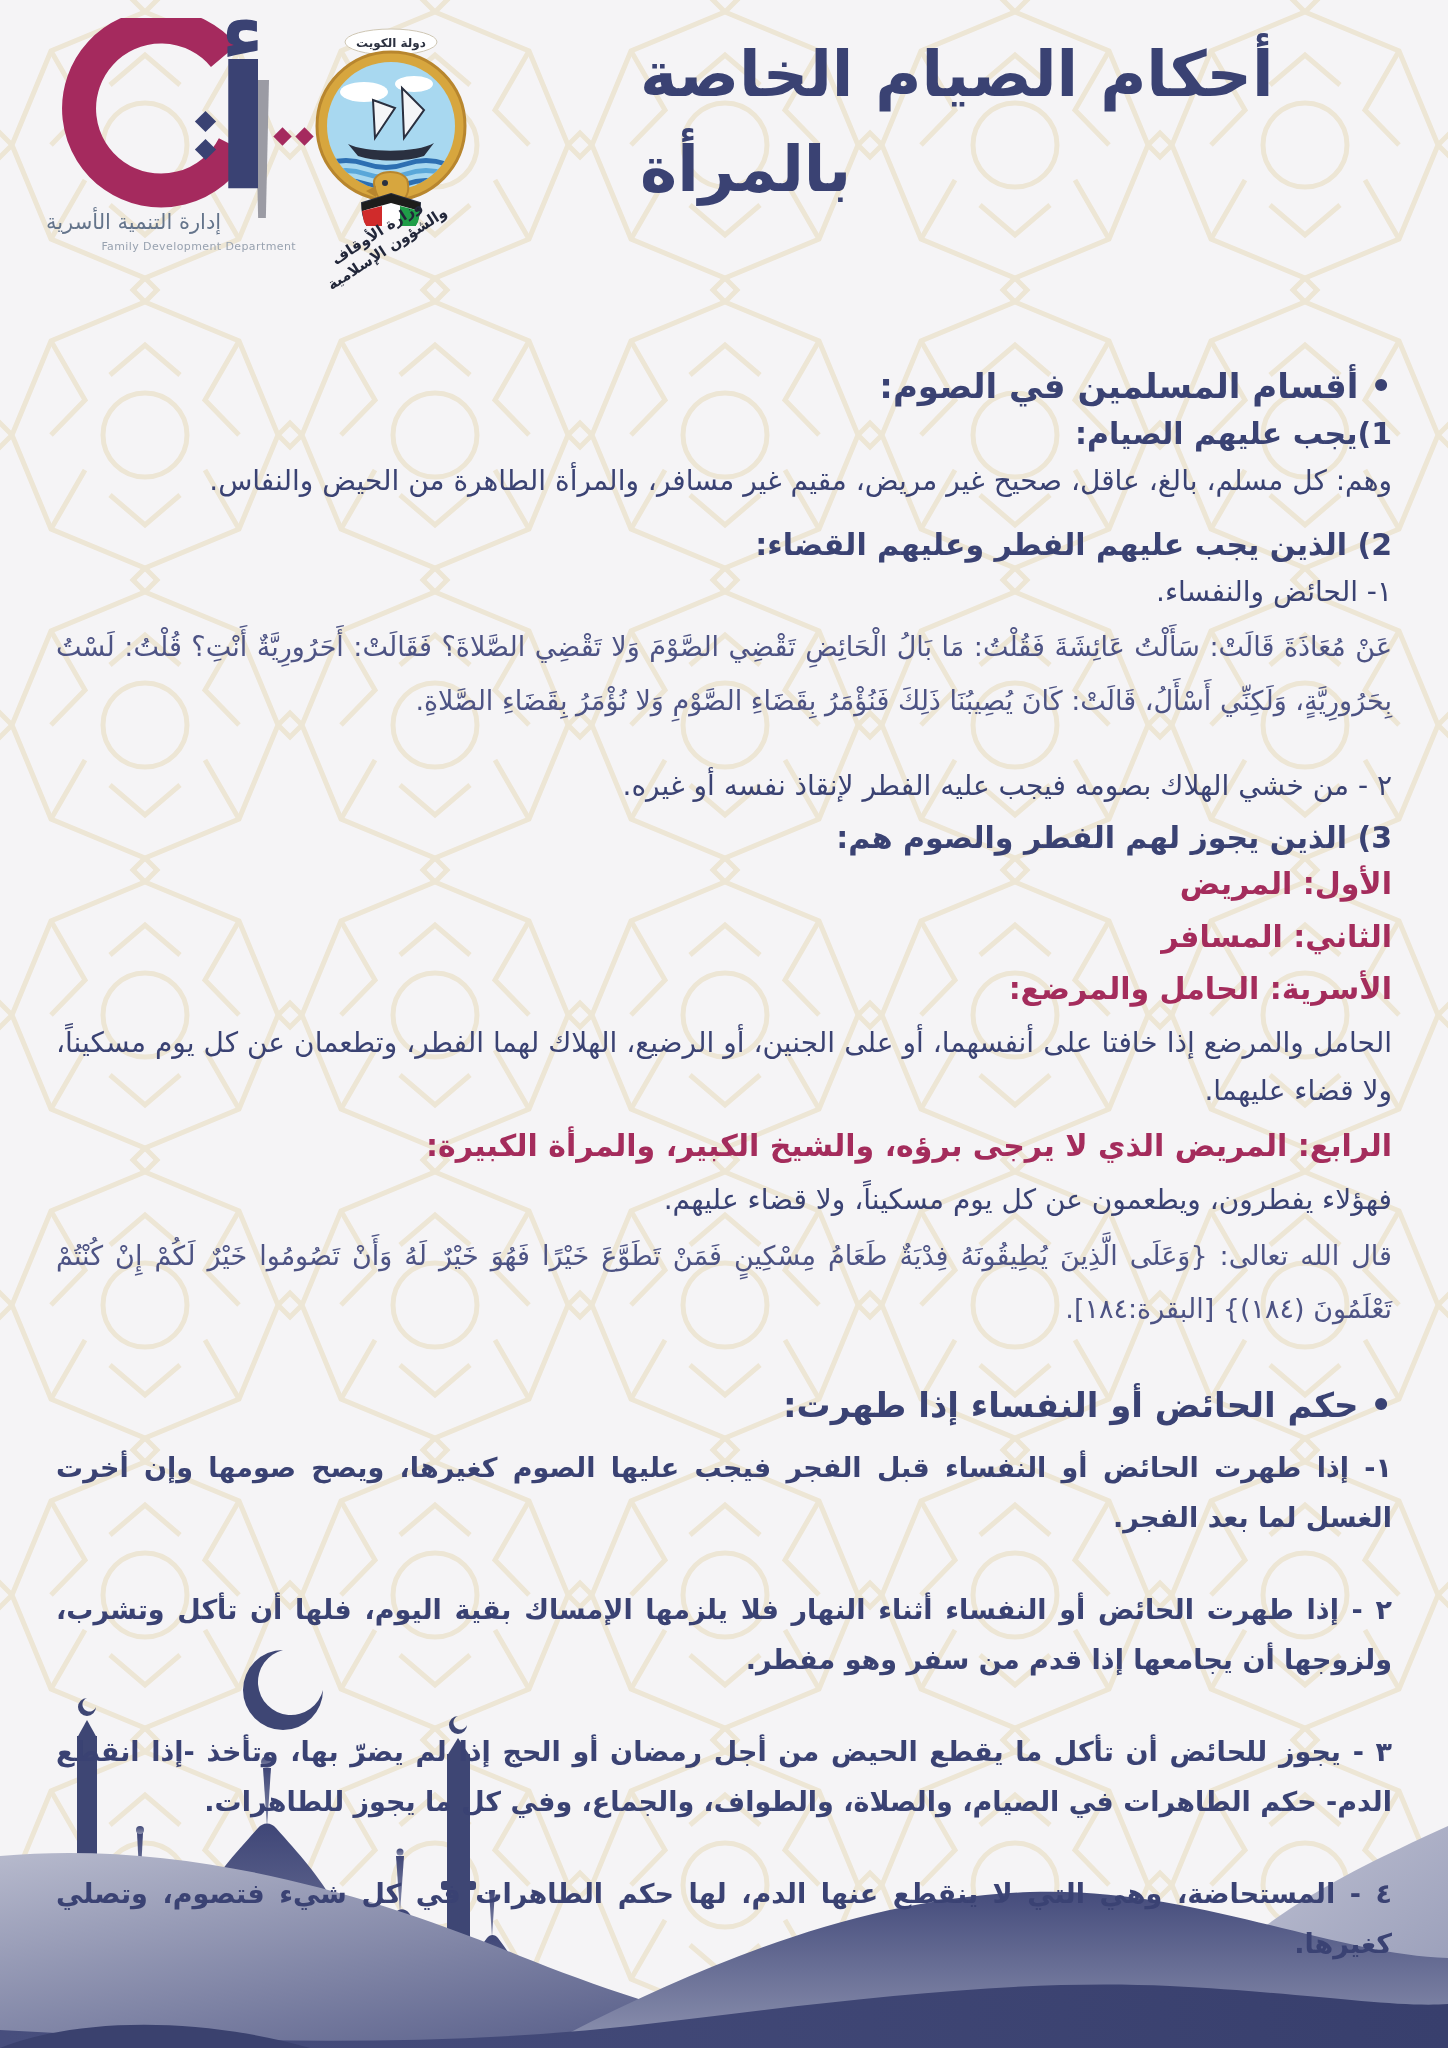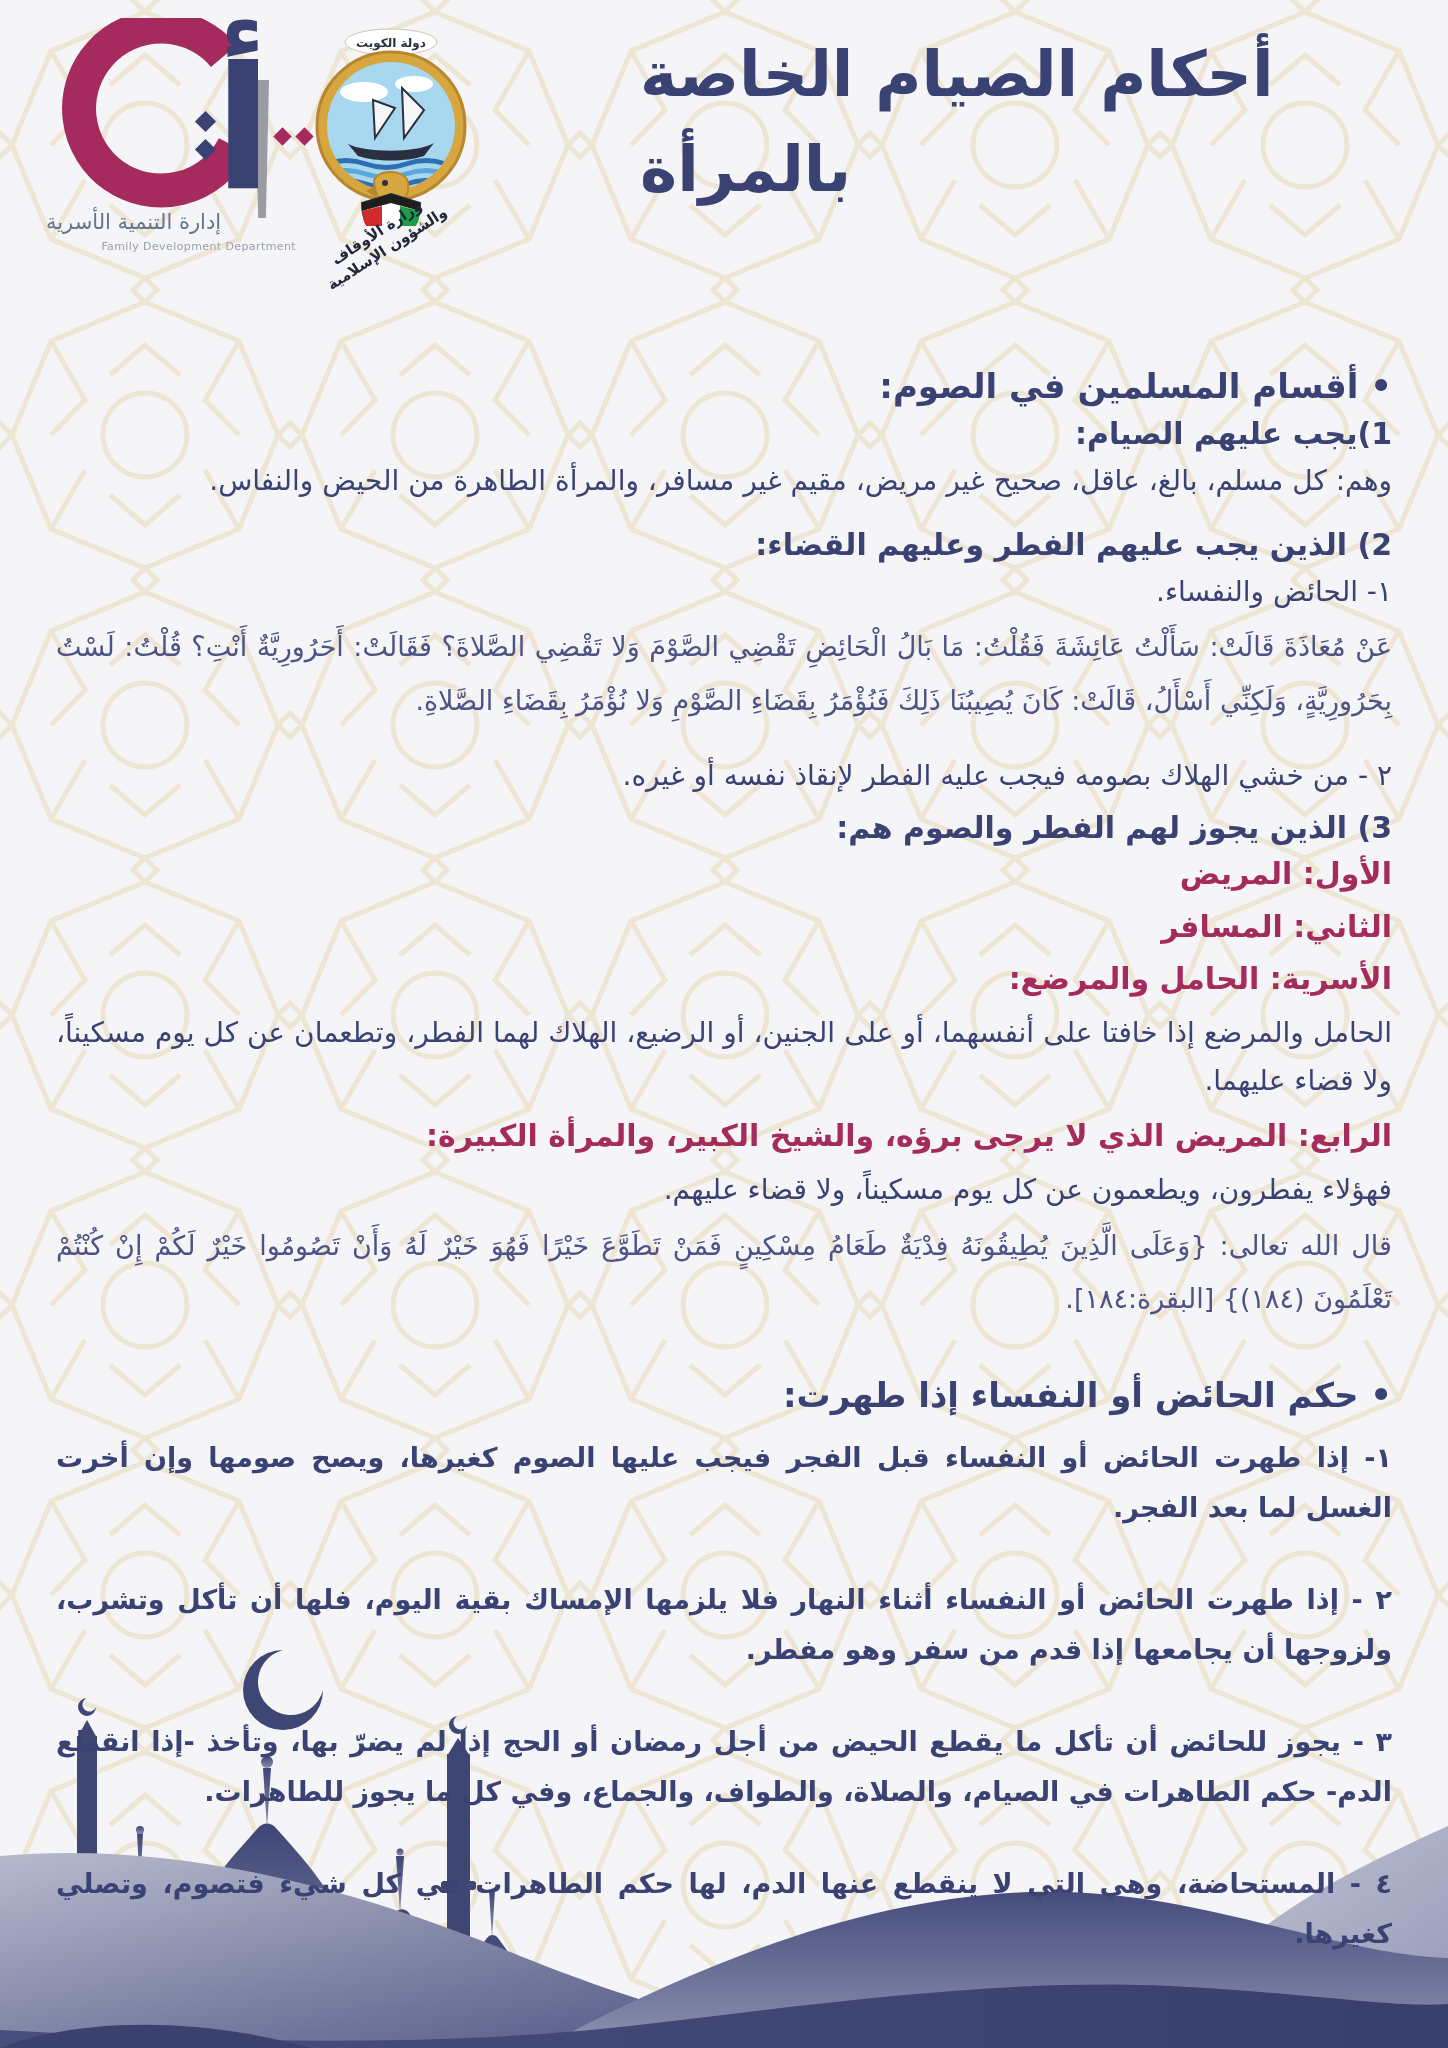--- a/index.html
+++ b/index.html
@@ -32,21 +32,21 @@
     color:var(--navy);font-size:63px;font-weight:800;line-height:1.5;
     text-align:left;letter-spacing:-1px;
   }
   .content{position:absolute;top:366px;right:0;left:0;z-index:2;padding:0 56px;}
   .h1{color:var(--navy);font-size:34px;font-weight:800;margin:0 0 10px;}
   .h2{color:var(--navy);font-size:30px;font-weight:800;margin:22px 0 6px;}
   .body-p{color:var(--navy);font-size:28px;font-weight:500;line-height:1.72;margin:0 0 4px;text-align:justify;}
   .hadith{color:var(--navy-soft);font-size:27px;font-weight:400;line-height:2.0;margin:4px 0 0;text-align:justify;}
   .maroon{color:var(--maroon);font-size:30px;font-weight:800;line-height:1.55;margin:0 0 6px;}
   .quote{color:var(--navy-soft);font-size:27px;font-weight:400;line-height:1.95;margin:6px 0 0;text-align:justify;}
-  .mt-lg{margin-top:24px;}
+  .mt-lg{margin-top:34px;}
   .mt-md{margin-top:10px;}
   .sec2-h{margin-top:50px;margin-bottom:18px;}
   .item{color:var(--navy);font-size:27px;font-weight:700;line-height:1.85;margin:0 0 42px;text-align:justify;}
   .mosque-layer{position:absolute;left:0;bottom:0;width:1448px;height:420px;z-index:1;}
 </style>
 </head>
 <body>
 
 <svg class="pattern-layer" width="1448" height="2048">
   <defs>

